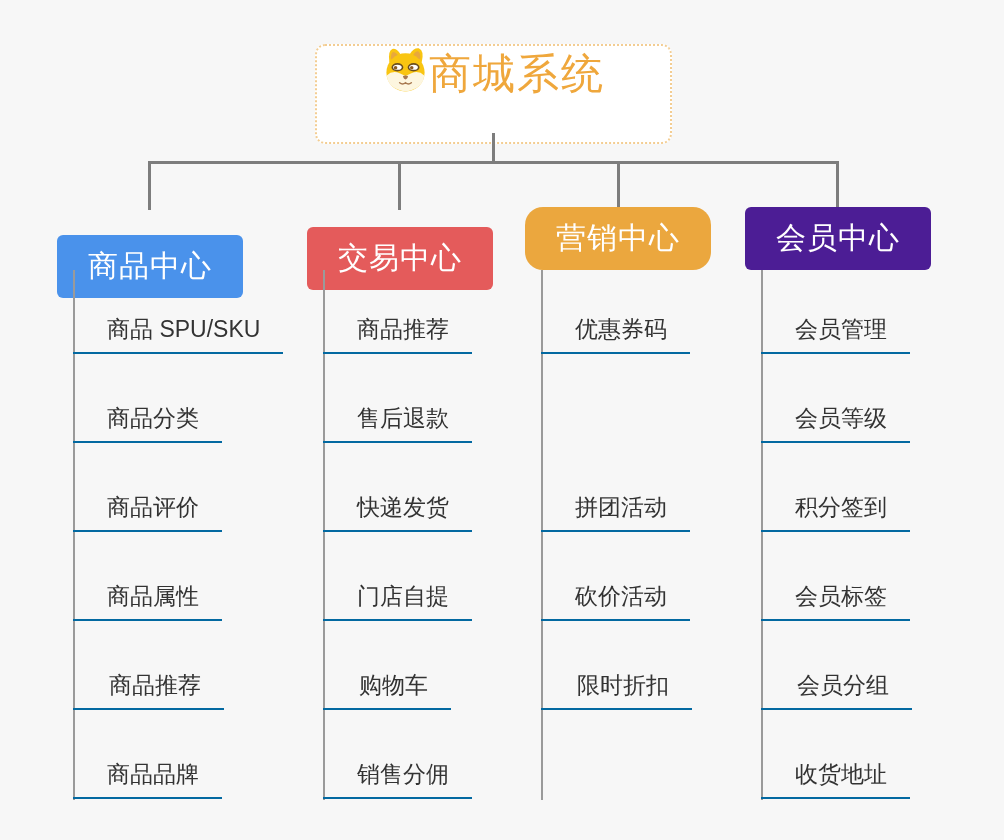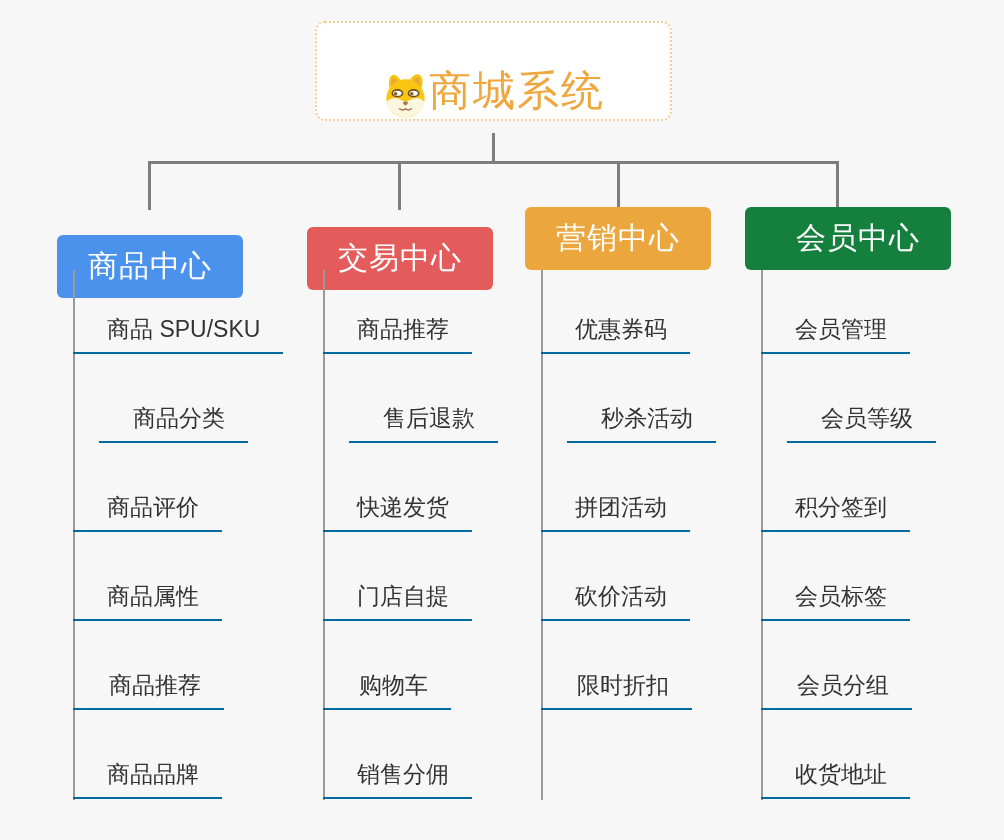--- a/index.html
+++ b/index.html
@@ -9,28 +9,28 @@
   }
   .canvas{
     position:relative;
     width:1004px;height:840px;
     background:#f7f7f7;
     overflow:hidden;
   }
   
   .root-node{
     position:absolute;
-    left:315px;top:21px;
+    left:315px;top:44px;
     width:357px;height:100px;
     background:#ffffff;
     border:2px dotted #f3cd92;
     border-radius:10px;
     box-sizing:border-box;
     display:flex;
-    align-items:flex-end;
+    align-items:flex-start;
     justify-content:center;
     gap:0;
   }
   .root-title{
     font-size:42px;
     letter-spacing:2px;
     color:#efa73c;
     white-space:nowrap;
   }
   .dog-icon{width:47px;height:47px;flex:0 0 auto;}
@@ -77,21 +77,21 @@
     box-sizing:border-box;
     border-bottom:2px solid #0369a1;
     padding:0 23px 7px 34px;
     display:flex;
     align-items:flex-end;
     font-size:23px;
     color:#333333;
     white-space:nowrap;
   }
   .leaf.l0{top:99px;}
-  .leaf.l1{top:188px;margin-left:26px;}
+  .leaf.l1{top:188px;}
   .leaf.l2{top:277px;}
   .leaf.l3{top:366px;}
   .leaf.l4{top:455px;padding-left:36px;}
   .leaf.l5{top:544px;}
   .branch.b1{left:57px;}
   .branch.b2{left:307px;}
   .branch.b3{left:525px;}
   .branch.b4{left:745px;}
 </style>
 </head>
@@ -146,31 +146,30 @@
     <div class="trunk"></div>
     <div class="leaf l0">商品推荐</div>
     <div class="leaf l1">售后退款</div>
     <div class="leaf l2">快递发货</div>
     <div class="leaf l3">门店自提</div>
     <div class="leaf l4">购物车</div>
     <div class="leaf l5">销售分佣</div>
   </div>
 
   <div class="branch b3">
-    <div class="branch-box" style="background-color: rgb(235, 167, 62);">营销中心</div>
+    <div class="branch-box" style="background-color: rgb(235, 167, 62); border-radius: 18px;">营销中心</div>
     <div class="trunk"></div>
     <div class="leaf l0">优惠券码</div>
-    <div class="leaf l1">秒杀活动</div>
     <div class="leaf l2">拼团活动</div>
     <div class="leaf l3">砍价活动</div>
     <div class="leaf l4">限时折扣</div>
   </div>
 
   <div class="branch b4">
-    <div class="branch-box" style="background-color: #15803d; padding-left: 20px;">会员中心</div>
+    <div class="branch-box" style="background-color: #4c1d95;">会员中心</div>
     <div class="trunk"></div>
     <div class="leaf l0">会员管理</div>
     <div class="leaf l1">会员等级</div>
     <div class="leaf l2">积分签到</div>
     <div class="leaf l3">会员标签</div>
     <div class="leaf l4">会员分组</div>
     <div class="leaf l5">收货地址</div>
   </div>
 
 </div>

